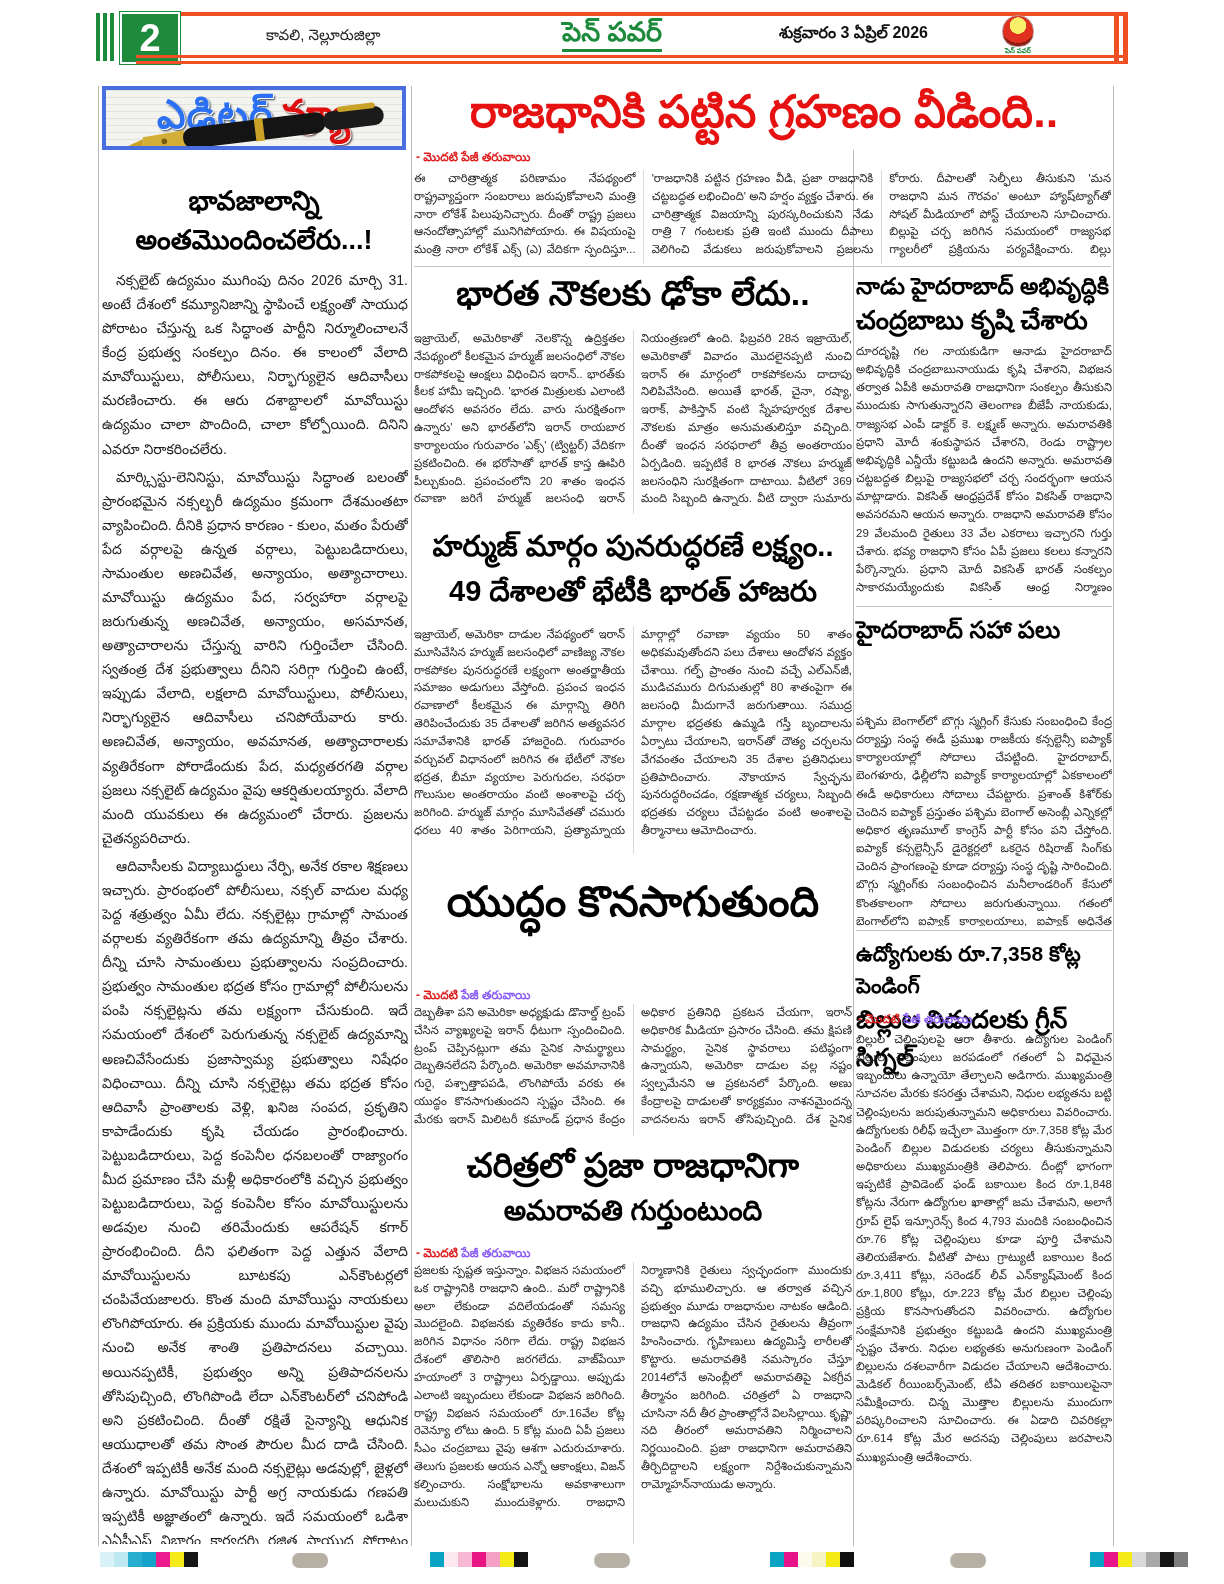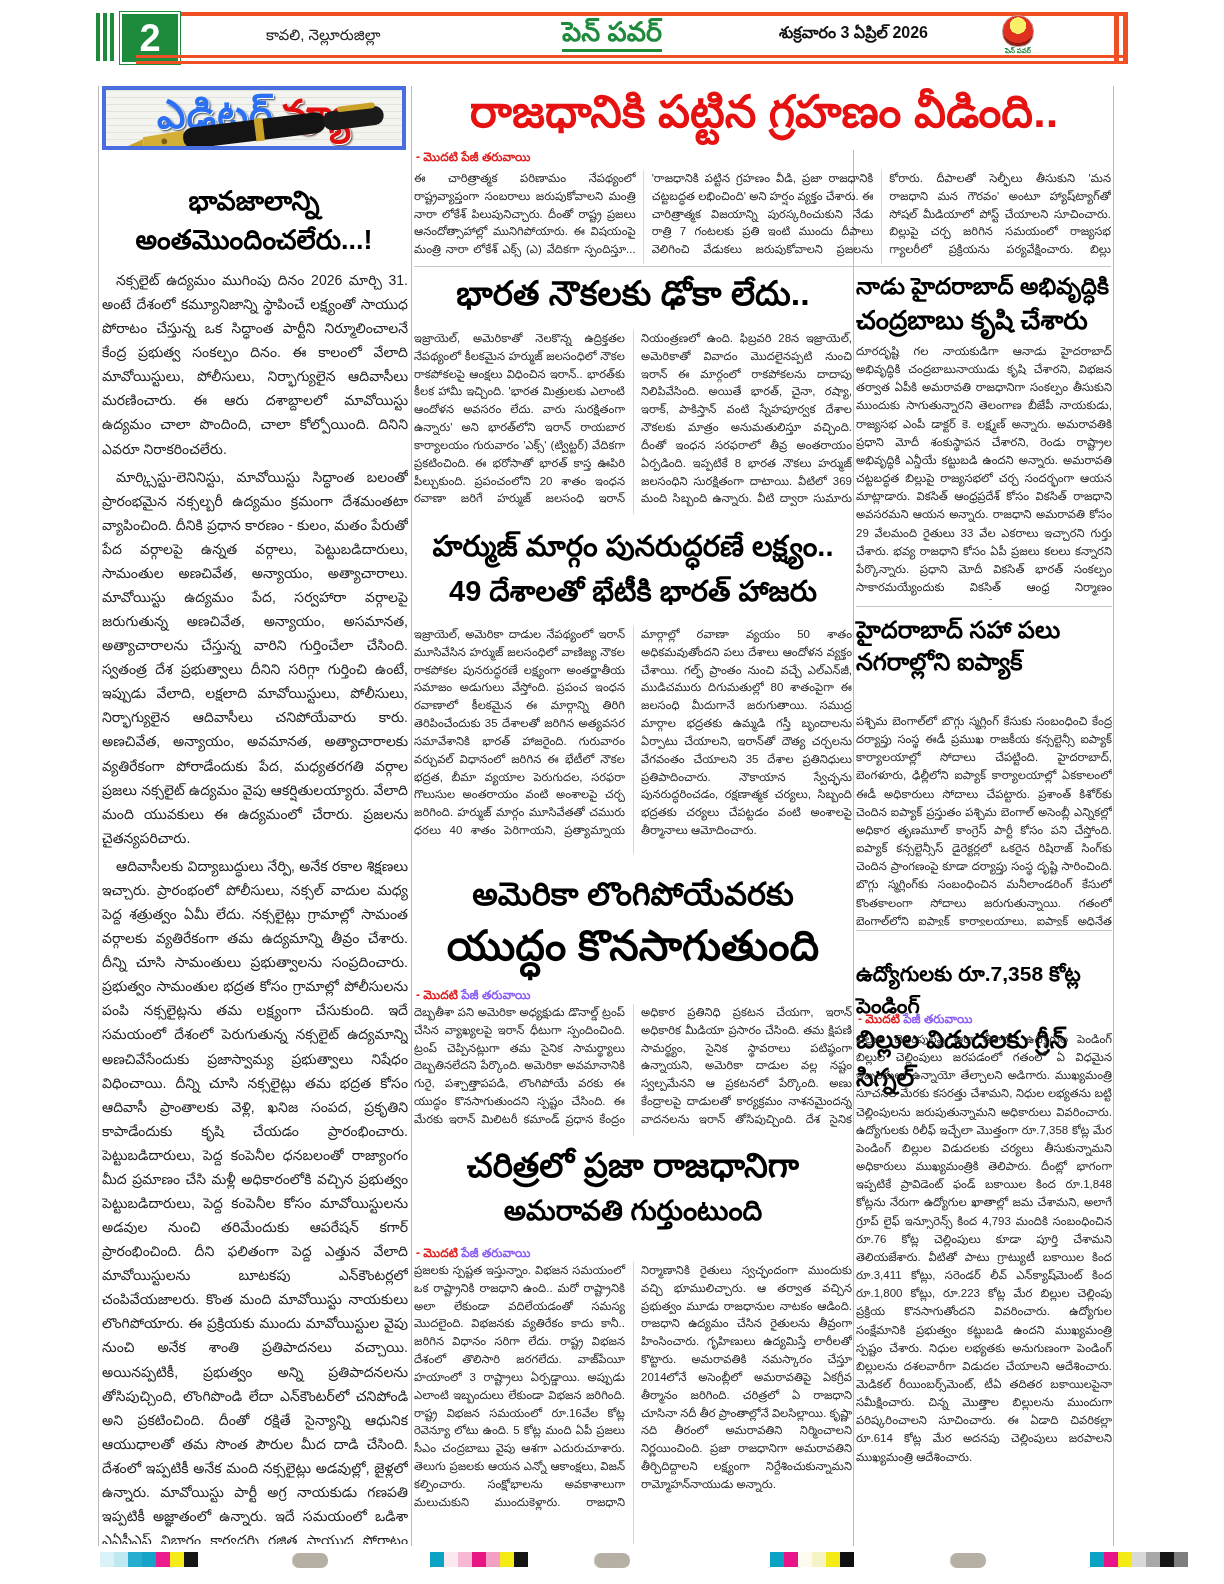--- a/index.html
+++ b/index.html
@@ -140,21 +140,20 @@
   <div class="mid-h" style="top:274px;font-size:34px;">భారత నౌకలకు ఢోకా లేదు..</div>
   <div class="body2" style="top:330px;height:184px;">ఇజ్రాయెల్, అమెరికాతో నెలకొన్న ఉద్రిక్తతల నేపథ్యంలో కీలకమైన హర్ముజ్ జలసంధిలో నౌకల రాకపోకలపై ఆంక్షలు విధించిన ఇరాన్.. భారత్‌కు కీలక హామీ ఇచ్చింది. 'భారత మిత్రులకు ఎలాంటి ఆందోళన అవసరం లేదు. వారు సురక్షితంగా ఉన్నారు' అని భారత్‌లోని ఇరాన్ రాయబార కార్యాలయం గురువారం 'ఎక్స్' (ట్విట్టర్) వేదికగా ప్రకటించింది. ఈ భరోసాతో భారత్ కాస్త ఊపిరి పీల్చుకుంది. ప్రపంచంలోని 20 శాతం ఇంధన రవాణా జరిగే హర్ముజ్ జలసంధి ఇరాన్ నియంత్రణలో ఉంది. ఫిబ్రవరి 28న ఇజ్రాయెల్, అమెరికాతో వివాదం మొదలైనప్పటి నుంచి ఇరాన్ ఈ మార్గంలో రాకపోకలను దాదాపు నిలిపివేసింది. అయితే భారత్, చైనా, రష్యా, ఇరాక్, పాకిస్తాన్ వంటి స్నేహపూర్వక దేశాల నౌకలకు మాత్రం అనుమతులిస్తూ వచ్చింది. దీంతో ఇంధన సరఫరాలో తీవ్ర అంతరాయం ఏర్పడింది. ఇప్పటికే 8 భారత నౌకలు హర్ముజ్ జలసంధిని సురక్షితంగా దాటాయి. వీటిలో 369 మంది సిబ్బంది ఉన్నారు. వీటి ద్వారా సుమారు 94,000 టన్నుల ఎల్పీజీ భారత్‌కు చేరింది. తాజాగా భారతీయ కంపెనీలకు చెందిన 19 నౌకలు ఈ మార్గంలో ఉన్నాయని, వీటిలో 9 చమురు ట్యాంకర్లు ఉన్నాయని తెలిసింది. మరో 10 నౌకలు జలసంధి వైపు ప్రయాణిస్తున్నాయి. ఈ సంక్షోభం కారణంగా మొత్తం 500 నౌకలు జలసంధిలో నిలిచిపోయాయని సమాచారం.</div>
 
   <div class="mid-h" style="top:524px;font-size:29px;line-height:1.55;">
     <div>హర్ముజ్ మార్గం పునరుద్ధరణే లక్ష్యం..</div>
     <div>49 దేశాలతో భేటీకి భారత్ హాజరు</div>
   </div>
   <div class="body2" style="top:626px;height:228px;">ఇజ్రాయెల్, అమెరికా దాడుల నేపథ్యంలో ఇరాన్ మూసివేసిన హర్ముజ్ జలసంధిలో వాణిజ్య నౌకల రాకపోకల పునరుద్ధరణే లక్ష్యంగా అంతర్జాతీయ సమాజం అడుగులు వేస్తోంది. ప్రపంచ ఇంధన రవాణాలో కీలకమైన ఈ మార్గాన్ని తిరిగి తెరిపించేందుకు 35 దేశాలతో జరిగిన అత్యవసర సమావేశానికి భారత్ హాజరైంది. గురువారం వర్చువల్ విధానంలో జరిగిన ఈ భేటీలో నౌకల భద్రత, బీమా వ్యయాల పెరుగుదల, సరఫరా గొలుసుల అంతరాయం వంటి అంశాలపై చర్చ జరిగింది. హర్ముజ్ మార్గం మూసివేతతో చమురు ధరలు 40 శాతం పెరిగాయని, ప్రత్యామ్నాయ మార్గాల్లో రవాణా వ్యయం 50 శాతం అధికమవుతోందని పలు దేశాలు ఆందోళన వ్యక్తం చేశాయి. గల్ఫ్ ప్రాంతం నుంచి వచ్చే ఎల్ఎన్‌జీ, ముడిచమురు దిగుమతుల్లో 80 శాతంపైగా ఈ జలసంధి మీదుగానే జరుగుతాయి. సముద్ర మార్గాల భద్రతకు ఉమ్మడి గస్తీ బృందాలను ఏర్పాటు చేయాలని, ఇరాన్‌తో దౌత్య చర్చలను వేగవంతం చేయాలని 35 దేశాల ప్రతినిధులు ప్రతిపాదించారు. నౌకాయాన స్వేచ్ఛను పునరుద్ధరించడం, రక్షణాత్మక చర్యలు, సిబ్బంది భద్రతకు చర్యలు చేపట్టడం వంటి అంశాలపై తీర్మానాలు ఆమోదించారు.</div>
 
   <div class="mid-h" style="top:876px;">
-    <div style="font-size:32px;">అమెరికా లొంగిపోయేవరకు</div>
     <div style="font-size:42px;line-height:1.25;">యుద్ధం కొనసాగుతుంది</div>
   </div>
   <div style="position:absolute;left:414px;top:988px;width:438px;" class="byline">
     <span class="red">- మొదటి</span>
     <span class="dark">పేజీ తరువాయి</span>
   </div>
   <div class="body2" style="top:1004px;height:132px;">దెబ్బతీశా పని అమెరికా అధ్యక్షుడు డొనాల్డ్ ట్రంప్ చేసిన వ్యాఖ్యలపై ఇరాన్ ధీటుగా స్పందించింది. ట్రంప్ చెప్పినట్లుగా తమ సైనిక సామర్థ్యాలు దెబ్బతినలేదని పేర్కొంది. అమెరికా అవమానానికి గురై, పశ్చాత్తాపపడి, లొంగిపోయే వరకు ఈ యుద్ధం కొనసాగుతుందని స్పష్టం చేసింది. ఈ మేరకు ఇరాన్ మిలిటరీ కమాండ్ ప్రధాన కేంద్రం అధికార ప్రతినిధి ప్రకటన చేయగా, ఇరాన్ అధికారిక మీడియా ప్రసారం చేసింది. తమ క్షిపణి సామర్థ్యం, సైనిక స్థావరాలు పటిష్ఠంగా ఉన్నాయని, అమెరికా దాడుల వల్ల నష్టం స్వల్పమేనని ఆ ప్రకటనలో పేర్కొంది. అణు కేంద్రాలపై దాడులతో కార్యక్రమం నాశనమైందన్న వాదనలను ఇరాన్ తోసిపుచ్చింది. దేశ సైనిక బలం, విస్తృతమైన వ్యూహాత్మక సామర్థ్యాల గురించి ఆయన వివరించారు. ఈ సంక్షోభంపై అమెరికా అధ్యక్షుడు పూర్తి సమాచారం ఇవ్వడం లేదని ఆరోపించింది.</div>
 
   <div class="mid-h" style="top:1146px;">
     <div style="font-size:34px;">చరిత్రలో ప్రజా రాజధానిగా</div>
@@ -167,25 +166,24 @@
   <div class="body2" style="top:1262px;height:282px;">ప్రజలకు స్పష్టత ఇస్తున్నాం. విభజన సమయంలో ఒక రాష్ట్రానికి రాజధాని ఉంది.. మరో రాష్ట్రానికి అలా లేకుండా వదిలేయడంతో సమస్య మొదలైంది. విభజనకు వ్యతిరేకం కాదు కానీ.. జరిగిన విధానం సరిగా లేదు. రాష్ట్ర విభజన దేశంలో తొలిసారి జరగలేదు. వాజ్‌పేయీ హయాంలో 3 రాష్ట్రాలు ఏర్పడ్డాయి. అప్పుడు ఎలాంటి ఇబ్బందులు లేకుండా విభజన జరిగింది. రాష్ట్ర విభజన సమయంలో రూ.16వేల కోట్ల రెవెన్యూ లోటు ఉంది. 5 కోట్ల మంది ఏపీ ప్రజలు సీఎం చంద్రబాబు వైపు ఆశగా ఎదురుచూశారు. తెలుగు ప్రజలకు ఆయన ఎన్నో ఆకాంక్షలు, విజన్ కల్పించారు. సంక్షోభాలను అవకాశాలుగా మలుచుకుని ముందుకెళ్లారు. రాజధాని నిర్మాణానికి రైతులు స్వచ్ఛందంగా ముందుకు వచ్చి భూములిచ్చారు. ఆ తర్వాత వచ్చిన ప్రభుత్వం మూడు రాజధానుల నాటకం ఆడింది. రాజధాని ఉద్యమం చేసిన రైతులను తీవ్రంగా హింసించారు. గృహిణులు ఉద్యమిస్తే లారీలతో కొట్టారు. అమరావతికి నమస్కారం చేస్తూ 2014లోనే అసెంబ్లీలో అమరావతిపై ఏకగ్రీవ తీర్మానం జరిగింది. చరిత్రలో ఏ రాజధాని చూసినా నదీ తీర ప్రాంతాల్లోనే విలసిల్లాయి. కృష్ణా నది తీరంలో అమరావతిని నిర్మించాలని నిర్ణయించింది. ప్రజా రాజధానిగా అమరావతిని తీర్చిదిద్దాలని లక్ష్యంగా నిర్దేశించుకున్నామని రామ్మోహన్‌నాయుడు అన్నారు.</div>
 
   <div class="r-h" style="top:270px;font-size:23px;line-height:1.4;">
     <div>నాడు హైదరాబాద్ అభివృద్ధికి</div>
     <div style="font-size:26px;">చంద్రబాబు కృషి చేశారు</div>
   </div>
   <div class="r-body" style="top:342px;height:258px;">దూరదృష్టి గల నాయకుడిగా ఆనాడు హైదరాబాద్ అభివృద్ధికి చంద్రబాబునాయుడు కృషి చేశారని, విభజన తర్వాత ఏపీకి అమరావతి రాజధానిగా సంకల్పం తీసుకుని ముందుకు సాగుతున్నారని తెలంగాణ బీజేపీ నాయకుడు, రాజ్యసభ ఎంపీ డాక్టర్ కె. లక్ష్మణ్ అన్నారు. అమరావతికి ప్రధాని మోదీ శంకుస్థాపన చేశారని, రెండు రాష్ట్రాల అభివృద్ధికి ఎన్డీయే కట్టుబడి ఉందని అన్నారు. అమరావతి చట్టబద్ధత బిల్లుపై రాజ్యసభలో చర్చ సందర్భంగా ఆయన మాట్లాడారు. వికసిత్ ఆంధ్రప్రదేశ్ కోసం వికసిత్ రాజధాని అవసరమని ఆయన అన్నారు. రాజధాని అమరావతి కోసం 29 వేలమంది రైతులు 33 వేల ఎకరాలు ఇచ్చారని గుర్తు చేశారు. భవ్య రాజధాని కోసం ఏపీ ప్రజలు కలలు కన్నారని పేర్కొన్నారు. ప్రధాని మోదీ వికసిత్ భారత్ సంకల్పం సాకారమయ్యేందుకు వికసిత్ ఆంధ్ర నిర్మాణం అవశ్యమన్నారు. రాజధాని కోసం భూములిచ్చిన రైతుల త్యాగాలను కొనియాడారు. అమరావతి నిర్మాణం శరవేగంగా జరగాలని ఆకాంక్షించారు. తెలుగు వారి ప్రజ్ఞకు అమరావతి చిహ్నంగా నిలుస్తుందని, నాటి హైదరాబాద్ ప్రగతిలో చంద్రబాబు పాత్రను ఎవరూ మరువలేరని అన్నారు. ఈ సందర్భంగా ఆయన కృషిని సభలో పలువురు సభ్యులు ప్రశంసించారు.</div>
 
   <div class="r-h" style="top:614px;font-size:24px;line-height:1.35;text-align:left;">
     <div>హైదరాబాద్ సహా పలు</div>
-    <div>నగరాల్లోని ఐప్యాక్</div>
   </div>
   <div class="r-body" style="top:712px;height:214px;">పశ్చిమ బెంగాల్‌లో బొగ్గు స్మగ్లింగ్ కేసుకు సంబంధించి కేంద్ర దర్యాప్తు సంస్థ ఈడీ ప్రముఖ రాజకీయ కన్సల్టెన్సీ ఐప్యాక్ కార్యాలయాల్లో సోదాలు చేపట్టింది. హైదరాబాద్, బెంగళూరు, ఢిల్లీలోని ఐప్యాక్ కార్యాలయాల్లో ఏకకాలంలో ఈడీ అధికారులు సోదాలు చేపట్టారు. ప్రశాంత్ కిశోర్‌కు చెందిన ఐప్యాక్ ప్రస్తుతం పశ్చిమ బెంగాల్ అసెంబ్లీ ఎన్నికల్లో అధికార తృణమూల్ కాంగ్రెస్ పార్టీ కోసం పని చేస్తోంది. ఐప్యాక్ కన్సల్టెన్సీస్ డైరెక్టర్లలో ఒకరైన రిషిరాజ్ సింగ్‌కు చెందిన ప్రాంగణంపై కూడా దర్యాప్తు సంస్థ దృష్టి సారించింది. బొగ్గు స్మగ్లింగ్‌కు సంబంధించిన మనీలాండరింగ్ కేసులో కొంతకాలంగా సోదాలు జరుగుతున్నాయి. గతంలో బెంగాల్‌లోని ఐప్యాక్ కార్యాలయాలు, ఐప్యాక్ అధినేత ఇళ్లలో ఈడీ సోదాలు నిర్వహించింది. తాజా సోదాల్లో పలు డాక్యుమెంట్లు, డిజిటల్ పరికరాలను అధికారులు స్వాధీనం చేసుకున్నట్లు సమాచారం. ఎన్నికల వ్యూహ సేవల ముసుగులో నిధుల బదిలీ జరిగిందా అన్న కోణంలో దర్యాప్తు సాగుతోంది. నిబంధనల పరిధిని ఉల్లంఘించిందని ఆరోపించారు.</div>
 
-  <div class="r-h" style="top:938px;font-size:21px;line-height:1.5;margin-top:20px;">
+  <div class="r-h" style="top:938px;font-size:21px;line-height:1.5;">
     <div>ఉద్యోగులకు రూ.7,358 కోట్ల పెండింగ్</div>
     <div style="font-size:25px;">బిల్లుల విడుదలకు గ్రీన్ సిగ్నల్</div>
   </div>
   <div style="position:absolute;left:856px;top:1012px;width:256px;" class="byline">
     <span class="red">- మొదటి</span>
     <span class="dark">పేజీ తరువాయి</span>
   </div>
   <div class="r-body" style="top:1030px;height:514px;">బిల్లుల చెల్లింపులపై ఆరా తీశారు. ఉద్యోగుల పెండింగ్ బిల్లుల చెల్లింపులు జరపడంలో గతంలో ఏ విధమైన ఇబ్బందులు ఉన్నాయో తేల్చాలని అడిగారు. ముఖ్యమంత్రి సూచనల మేరకు కసరత్తు చేశామని, నిధుల లభ్యతను బట్టి చెల్లింపులను జరుపుతున్నామని అధికారులు వివరించారు. ఉద్యోగులకు రిలీఫ్ ఇచ్చేలా మొత్తంగా రూ.7,358 కోట్ల మేర పెండింగ్ బిల్లుల విడుదలకు చర్యలు తీసుకున్నామని అధికారులు ముఖ్యమంత్రికి తెలిపారు. దీంట్లో భాగంగా ఇప్పటికే ప్రావిడెంట్ ఫండ్ బకాయిల కింద రూ.1,848 కోట్లను నేరుగా ఉద్యోగుల ఖాతాల్లో జమ చేశామని, అలాగే గ్రూప్ లైఫ్ ఇన్సూరెన్స్ కింద 4,793 మందికి సంబంధించిన రూ.76 కోట్ల చెల్లింపులు కూడా పూర్తి చేశామని తెలియజేశారు. వీటితో పాటు గ్రాట్యుటీ బకాయిల కింద రూ.3,411 కోట్లు, సరెండర్ లీవ్ ఎన్‌క్యాష్‌మెంట్ కింద రూ.1,800 కోట్లు, రూ.223 కోట్ల మేర బిల్లుల చెల్లింపు ప్రక్రియ కొనసాగుతోందని వివరించారు. ఉద్యోగుల సంక్షేమానికి ప్రభుత్వం కట్టుబడి ఉందని ముఖ్యమంత్రి స్పష్టం చేశారు. నిధుల లభ్యతకు అనుగుణంగా పెండింగ్ బిల్లులను దశలవారీగా విడుదల చేయాలని ఆదేశించారు. మెడికల్ రీయింబర్స్‌మెంట్, టీఏ తదితర బకాయిలపైనా సమీక్షించారు. చిన్న మొత్తాల బిల్లులను ముందుగా పరిష్కరించాలని సూచించారు. ఈ ఏడాది చివరికల్లా రూ.614 కోట్ల మేర అదనపు చెల్లింపులు జరపాలని ముఖ్యమంత్రి ఆదేశించారు.</div>
 
   <div class="pm-row">

